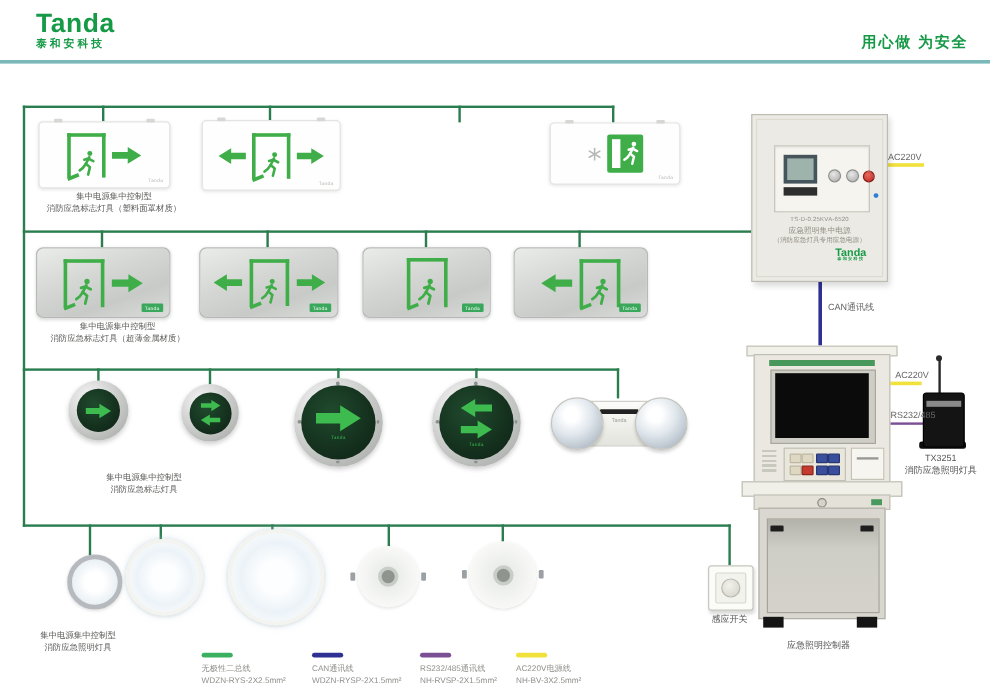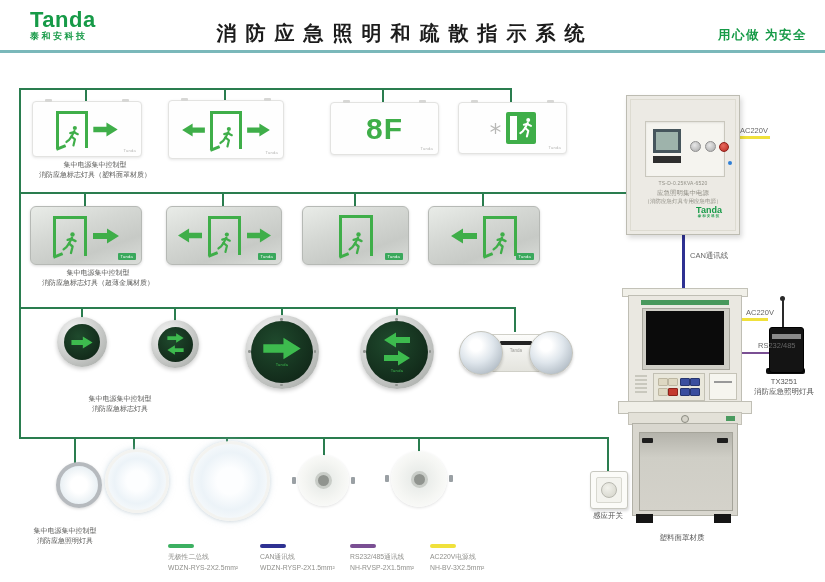--- a/index.html
+++ b/index.html
@@ -142,21 +142,20 @@
     </symbol>
   </defs>
 </svg>
 
 <div class="stage">
 
   <div class="abs" style="left:30px;top:10px;">
     <div class="logo-main">Tanda</div>
     <div class="logo-sub">泰和安科技</div>
   </div>
-  <div class="abs page-title" style="left:195px;top:20px;width:420px;">消防应急照明和疏散指示系统</div>
   <div class="abs slogan" style="left:718px;top:27px;">用心做 为安全</div>
   <div class="abs hdr-line" style="left:0;top:50px;width:825px;height:2.5px;"></div>
 
   <div class="wire" style="left:19px;top:88px;width:2px;height:351px;"></div>
   <div class="wire" style="left:19px;top:88px;width:493px;height:2px;"></div>
   <div class="wire" style="left:19px;top:192px;width:609px;height:2px;"></div>
   <div class="wire" style="left:19px;top:307px;width:497px;height:2px;"></div>
   <div class="wire" style="left:19px;top:437px;width:590px;height:2px;"></div>
 
   <div class="wire" style="left:85px;top:88px;width:2px;height:13px;"></div>
@@ -208,26 +207,20 @@
       <svg class="ic green" width="17" height="23">
           <use href="#man"></use>
         </svg>
     </div>
     <svg class="ic green" width="23" height="14">
         <use href="#arrow"></use>
       </svg>
     <span class="brand-tiny">Tanda</span>
   </div>
 
-  <div class="sign-white" style="left:330px;top:102px;width:107px;height:51px;">
-    <div class="tab" style="left:12px;"></div>
-    <div class="tab" style="right:12px;"></div>
-    <span class="floor-text">8F</span>
-    <span class="brand-tiny">Tanda</span>
-  </div>
 
   <div class="sign-white" style="left:458px;top:102px;width:107px;height:50px;">
     <div class="tab" style="left:12px;"></div>
     <div class="tab" style="right:12px;"></div>
     <svg class="ic" width="11" height="11">
         <use href="#flake"></use>
       </svg>
     <div class="exit-fill">
       <div class="slot"></div>
       <svg class="ic" width="16" height="22" style="position:absolute;right:2px;top:5px;color:#fff;">
@@ -436,26 +429,26 @@
     <div class="lock" style="left:52px;top:2px;width:6px;height:6px;"></div>
     <div class="sticker" style="left:97px;top:3px;width:9px;height:5px;"></div>
   </div>
   <div class="device cab-low" style="left:632px;top:423px;width:104px;height:91px;">
     <div class="cab-door" style="left:6px;top:8px;width:92px;height:77px;"></div>
     <div class="handle" style="left:9px;top:14px;width:11px;height:5px;"></div>
     <div class="handle" style="left:84px;top:14px;width:11px;height:5px;"></div>
   </div>
   <div class="device foot" style="left:636px;top:514px;width:17px;height:9px;"></div>
   <div class="device foot" style="left:714px;top:514px;width:17px;height:9px;"></div>
-  <div class="dev-label" style="left:626px;top:533px;width:112px;">塑料面罩材质</div>
+  <div class="dev-label" style="left:626px;top:533px;width:112px;">应急照明控制器</div>
 
   <div class="wire-ac" style="left:740px;top:318px;width:28px;height:3px;"></div>
   <div class="wlabel" style="left:746px;top:308px;">AC220V</div>
   <div class="wire-rs" style="left:740px;top:352px;width:30px;height:2px;"></div>
-  <div class="wlabel" style="left:742px;top:341px;margin-left:16px;">RS232/485</div>
+  <div class="wlabel" style="left:742px;top:341px;">RS232/485</div>
 
   <div class="tx-ant" style="left:782px;top:299px;width:2px;height:30px;"></div>
   <div class="tx-ant" style="left:780px;top:296px;width:5px;height:5px;border-radius:50%;"></div>
   <div class="device tx-body" style="left:769px;top:327px;width:33px;height:44px;">
     <div class="tx-band" style="left:2px;top:6px;width:29px;height:5px;"></div>
   </div>
   <div class="tx-base" style="left:766px;top:368px;width:39px;height:6px;"></div>
   <div class="dev-label" style="left:748px;top:377px;width:72px;line-height:10px;">
     <div>TX3251</div>
     <div>消防应急照明灯具</div>

